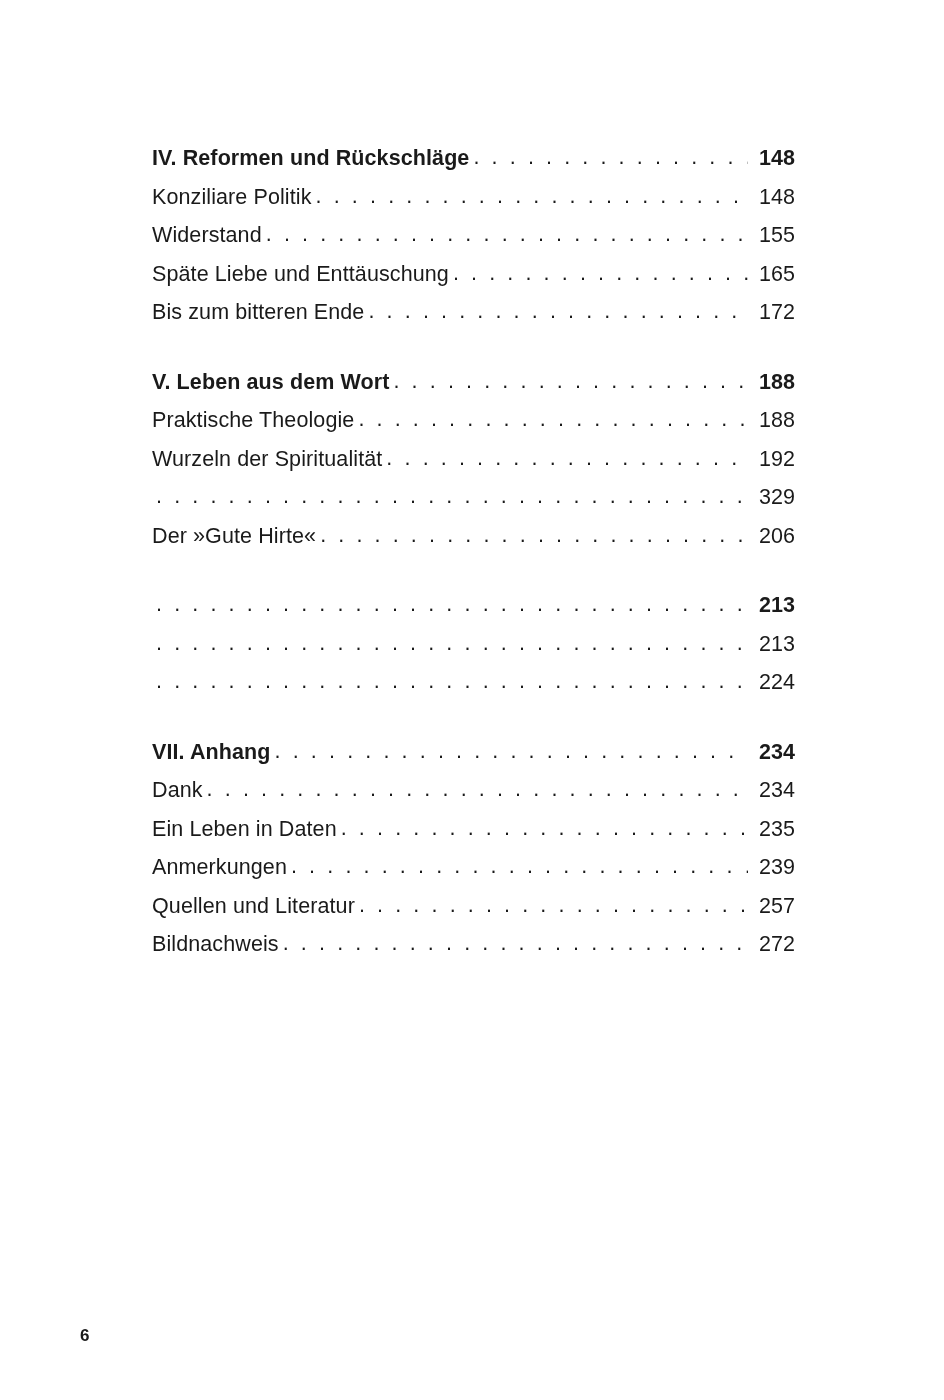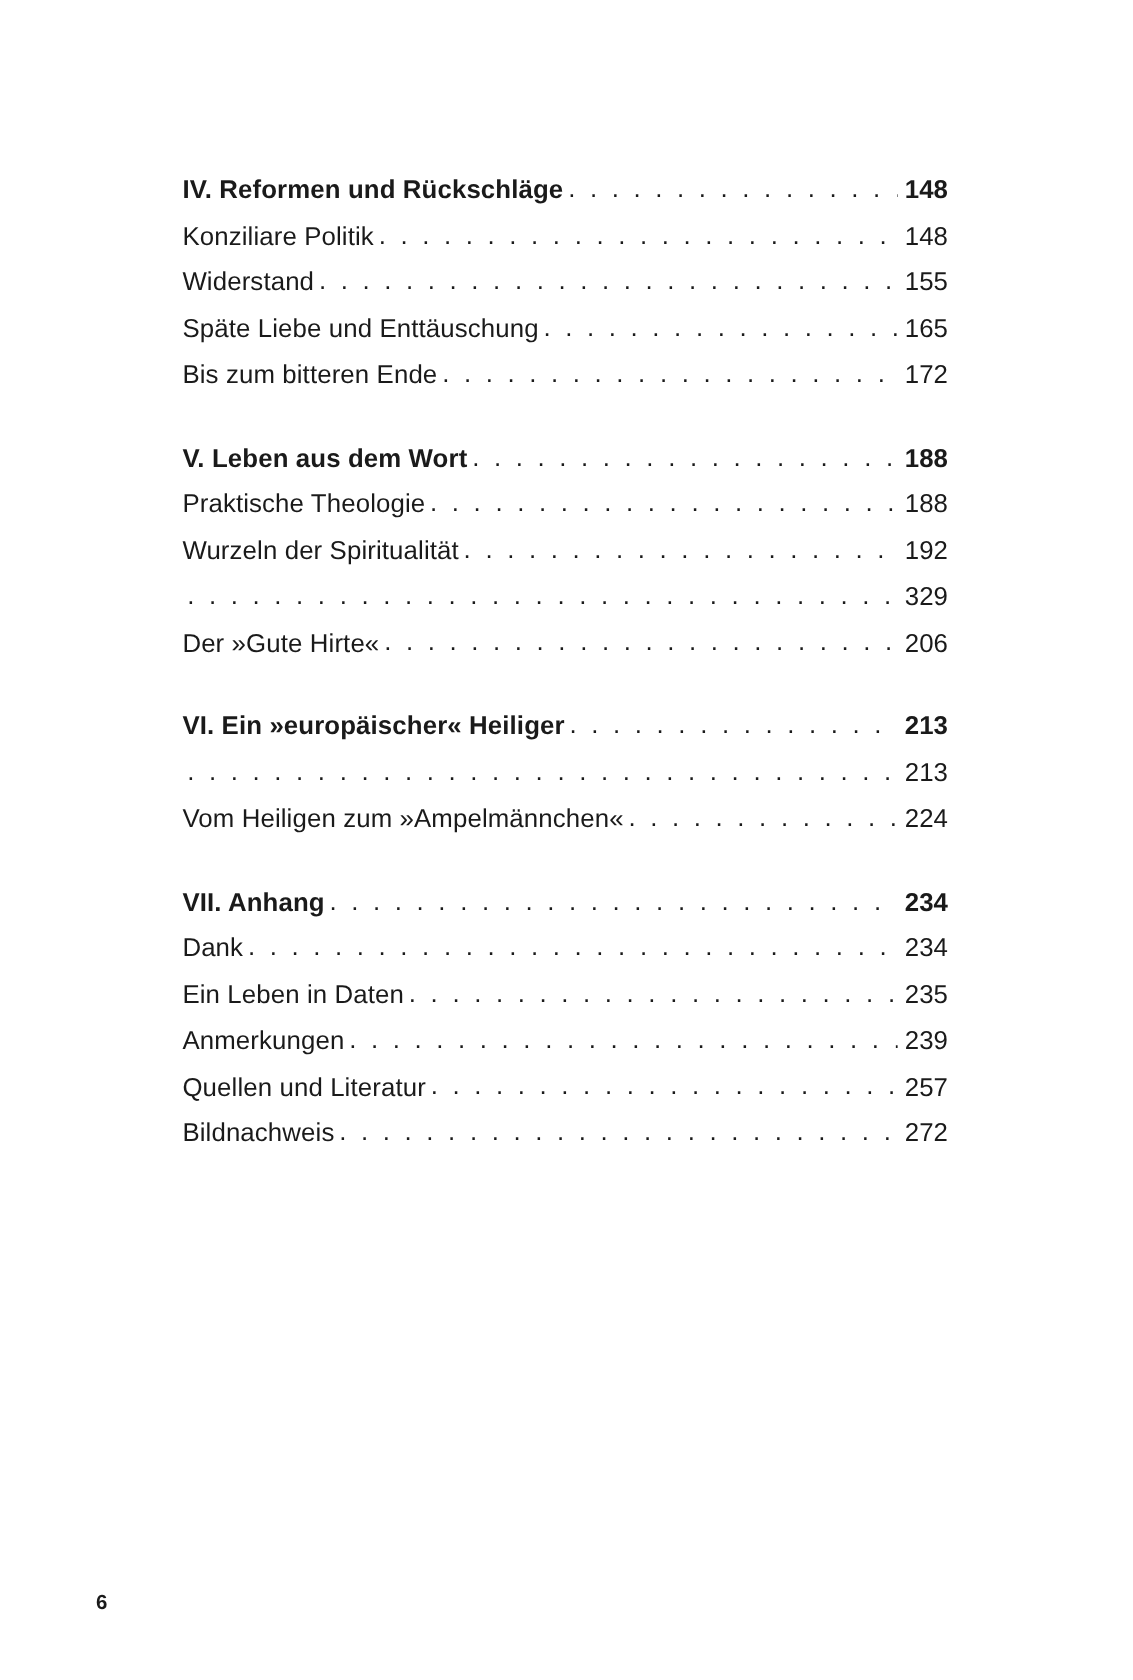--- a/index.html
+++ b/index.html
@@ -62,21 +62,21 @@
     position: relative;
     top: -1px;
     color: #1a1a1a;
     font-size: 21.5px;
     letter-spacing: 3.1px;
     font-weight: normal;
   }
   .toc-page {
     flex: 0 0 auto;
     width: 46px;
-    text-align: left;
+    text-align: center;
     font-weight: normal;
   }
   .toc-row.section .toc-page {
     font-weight: bold;
   }
   .folio {
     position: absolute;
     left: 80px;
     top: 1326px;
     font-size: 17px;
@@ -137,30 +137,28 @@
           <span class="toc-page">329</span>
         </div>
         <div class="toc-row">
           <span class="toc-title">Der »Gute Hirte«</span>
           <span class="toc-leader">. . . . . . . . . . . . . . . . . . . . . . . . . . . . . . . . . . . . . . . . . . . . . . . . . . . . . . . . . . . . . . . . . . . . . . . . . . . . . . . . . . . . . . . . . </span>
           <span class="toc-page">206</span>
         </div>
       </div>
       <div class="toc-group">
         <div class="toc-row section">
-          <span class="toc-title">VI. Ein »europäischer« Heiliger</span>
           <span class="toc-leader">. . . . . . . . . . . . . . . . . . . . . . . . . . . . . . . . . . . . . . . . . . . . . . . . . . . . . . . . . . . . . . . . . . . . . . . . . . . . . . . . . . . . . . . . . </span>
           <span class="toc-page">213</span>
         </div>
         <div class="toc-row">
           <span class="toc-leader">. . . . . . . . . . . . . . . . . . . . . . . . . . . . . . . . . . . . . . . . . . . . . . . . . . . . . . . . . . . . . . . . . . . . . . . . . . . . . . . . . . . . . . . . . </span>
           <span class="toc-page">213</span>
         </div>
         <div class="toc-row">
-          <span class="toc-title">Vom Heiligen zum »Ampelmännchen«</span>
           <span class="toc-leader">. . . . . . . . . . . . . . . . . . . . . . . . . . . . . . . . . . . . . . . . . . . . . . . . . . . . . . . . . . . . . . . . . . . . . . . . . . . . . . . . . . . . . . . . . </span>
           <span class="toc-page">224</span>
         </div>
       </div>
       <div class="toc-group">
         <div class="toc-row section">
           <span class="toc-title">VII. Anhang</span>
           <span class="toc-leader">. . . . . . . . . . . . . . . . . . . . . . . . . . . . . . . . . . . . . . . . . . . . . . . . . . . . . . . . . . . . . . . . . . . . . . . . . . . . . . . . . . . . . . . . . </span>
           <span class="toc-page">234</span>
         </div>

